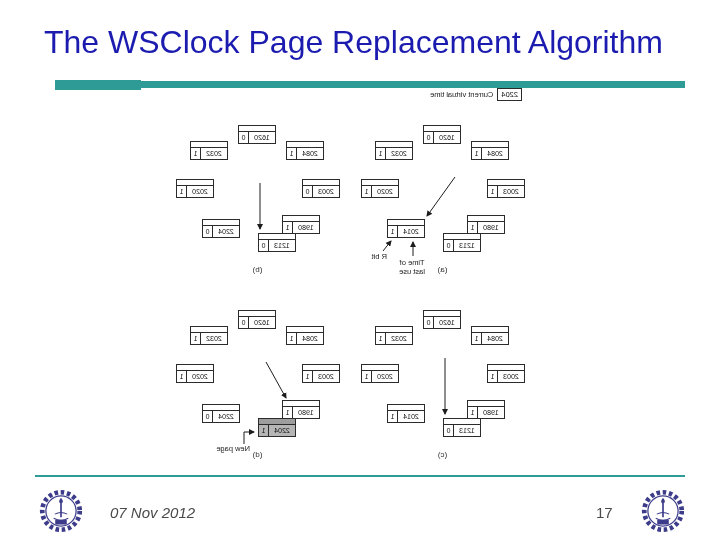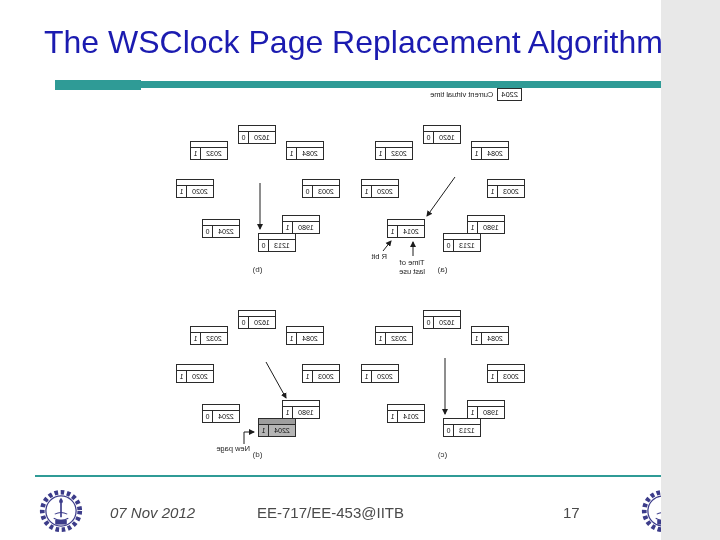--- a/index.html
+++ b/index.html
@@ -1,16 +1,16 @@
 <!DOCTYPE html>
 <html><head>
 <meta charset="utf-8">
 <style>
   html,body{margin:0;padding:0;background:#e8e8e8;}
-  #slide{position:relative;width:661px;height:540px;background:#ffffff;overflow:hidden;
+  #slide{position:relative;width:720px;height:540px;background:#ffffff;overflow:hidden;
          font-family:"Liberation Sans", sans-serif;}
   
   #title{position:absolute;left:44px;top:24px;width:660px;font-size:32px;font-weight:400;
          color:#1b1bb0;letter-spacing:0px;white-space:nowrap;}
   .bar-main{position:absolute;left:55px;top:81px;width:630px;height:7px;background:#2f9b96;}
   .bar-left{position:absolute;left:55px;top:80px;width:86px;height:10px;background:#2f9b96;}
   
   #figure{position:absolute;left:170px;top:85px;width:360px;height:390px;
           transform:scaleX(-1);}
   .panel{position:absolute;width:165px;height:158px;}
@@ -29,21 +29,21 @@
   .tinylabel{position:absolute;font-size:7.5px;line-height:8.5px;color:#1c1c1c;white-space:nowrap;}
   
   #cvt{position:absolute;left:8px;top:3px;display:flex;align-items:center;}
   #cvt .vbox{border:1px solid #2b2b2b;font-size:7.5px;line-height:11px;padding:0 3px;color:#111;}
   #cvt .vlab{font-size:7.5px;color:#1c1c1c;margin-left:4px;white-space:nowrap;}
   
   .footer-line{position:absolute;left:35px;top:475px;width:650px;height:2px;background:#2f9b96;}
   .footer-text{position:absolute;top:504px;font-size:15px;color:#4a4a4a;white-space:nowrap;}
   #f-date{left:110px;font-style:italic;}
   #f-course{left:50%;transform:translateX(-50%);}
-  #f-page{left:563px;}
+  #f-page{left:596px;}
   .logo{position:absolute;top:486px;width:50px;height:50px;}
   #logo-left{left:36px;}
   #logo-right{left:638px;}
 </style>
 </head>
 <body>
 
 <div id="slide">
 
   <div id="title">The WSClock Page Replacement Algorithm</div>
@@ -354,15 +354,14 @@
       <circle cx="24" cy="24" r="14.5" stroke-width="1.2"></circle>
       <path d="M24 12 q-2.5 3 0 5 q2.5 -2 0 -5" stroke-width="1" fill="#3c3c8a"></path>
       <line x1="24" y1="17" x2="24" y2="30" stroke-width="1.6"></line>
       <path d="M18 27 q6 -3 12 0" stroke-width="1"></path>
       <path d="M17 31 q7 4 14 0" stroke-width="1"></path>
       <rect x="19" y="33" width="10" height="3.5" stroke-width="1" fill="#3c3c8a"></rect>
     </g>
   </svg>
 
   <div id="f-date" class="footer-text">07 Nov 2012</div>
-  <div id="f-course" class="footer-text">EE-717/EE-453@IITB</div>
   <div id="f-page" class="footer-text">17</div>
 </div>
 
 </body></html>

